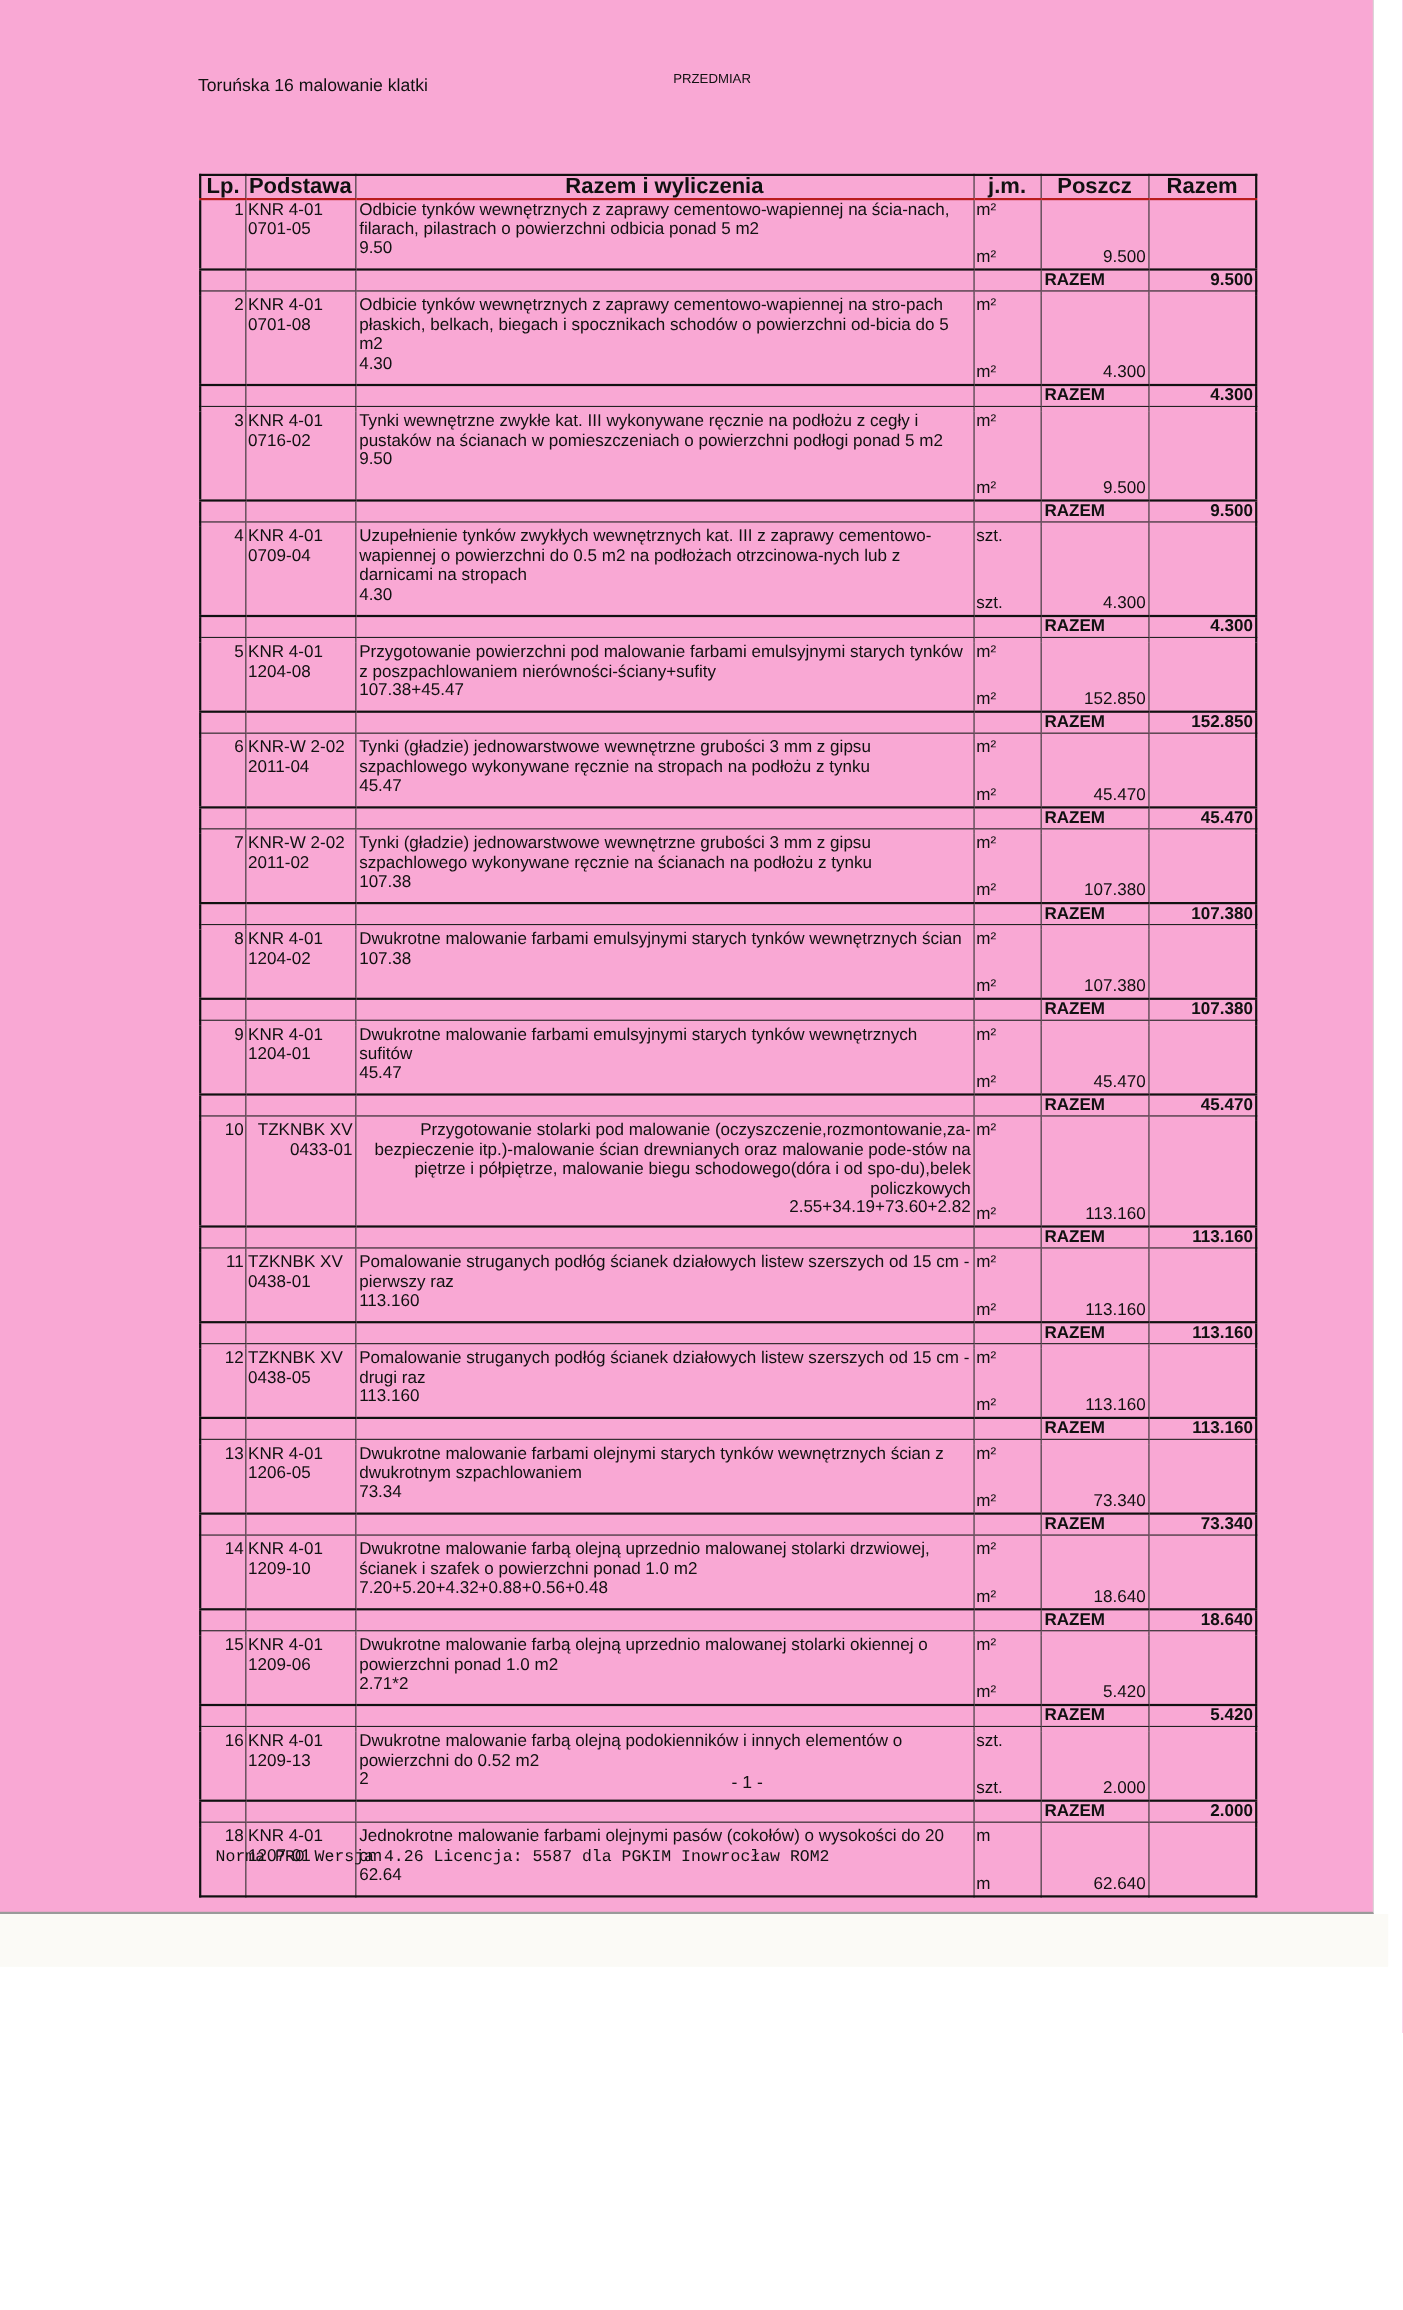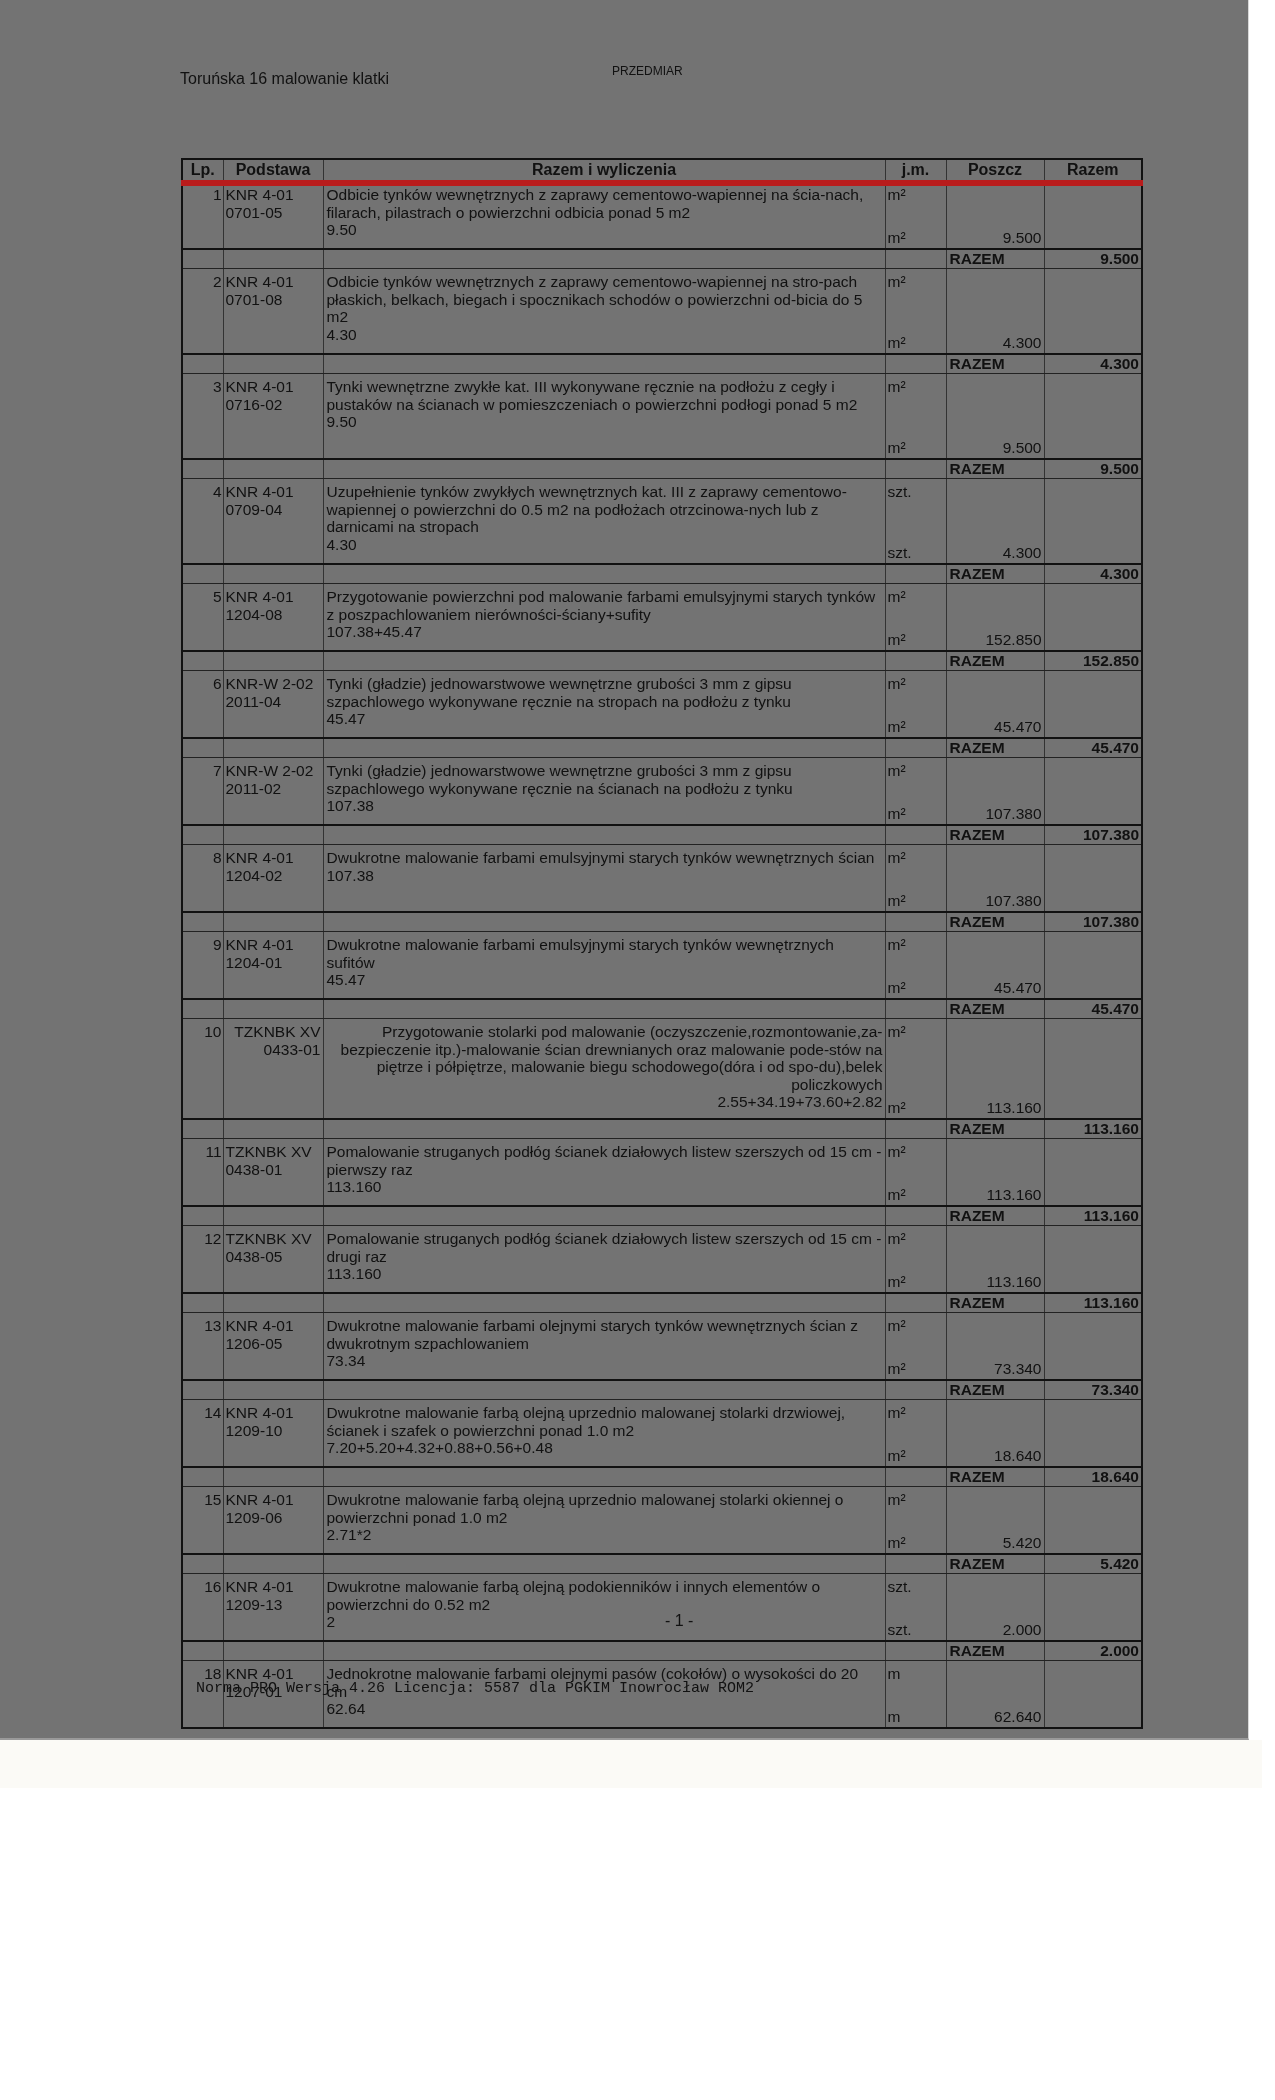--- a/index.html
+++ b/index.html
@@ -2,43 +2,43 @@
 <html><head>
 <meta charset="utf-8">
 <style>
   html, body { margin: 0; padding: 0; }
   body {
     width: 1275px; height: 2100px; background: #ffffff; position: relative;
     font-family: "Liberation Sans", sans-serif; color: #111; overflow: hidden;
   }
   .page {
     position: absolute; left: 0; top: 0; width: 1248px; height: 1738px;
-    background: #737373;
+    background: #f9a8d4;
     border-right: 1px solid #d8d8d8; border-bottom: 2px solid #9a9a9a;
   }
   .scan-strip { position: absolute; left: 0; top: 1740px; width: 1262px; height: 48px; background: #fbfaf6; }
   .doc-title { position: absolute; left: 180px; top: 70px; font-size: 16px; }
   .doc-type { position: absolute; left: 612px; top: 64px; font-size: 12px; }
 
   table.przedmiar {
     position: absolute; left: 181px; top: 158px; width: 960px;
     border-collapse: collapse; table-layout: fixed;
     font-size: 15.5px; line-height: 17.5px;
     border: 2.5px solid #111;
   }
   table.przedmiar col.c-lp { width: 41px; }
   table.przedmiar col.c-pod { width: 100px; }
   table.przedmiar col.c-opis { width: 562px; }
   table.przedmiar col.c-jm { width: 61px; }
   table.przedmiar col.c-poszcz { width: 98px; }
   table.przedmiar col.c-razem { width: 98px; }
 
   th {
-    font-weight: bold; font-size: 16px; text-align: center; height: 20px;
-    border-left: 1px solid #333; border-bottom: 6px solid #b91c1c; padding: 0 2px;
+    font-weight: bold; font-size: 20px; text-align: center; height: 20px;
+    border-left: 1px solid #333; border-bottom: 2px solid #b91c1c; padding: 0 2px;
   }
   th:first-child { border-left: none; }
   td { border-left: 1px solid #333; vertical-align: top; padding: 0 2px; }
   td:first-child { border-left: none; }
   td.lp { text-align: right; padding-right: 1px; }
   td.opis { padding-left: 3px; }
   .opis-text { display: block; }
   td.jm { padding-left: 2px; position: relative; margin-top: 32px; }
   td.poszcz { text-align: right; position: relative; }
   .jm-top { position: absolute; left: 2px; top: 0; }

